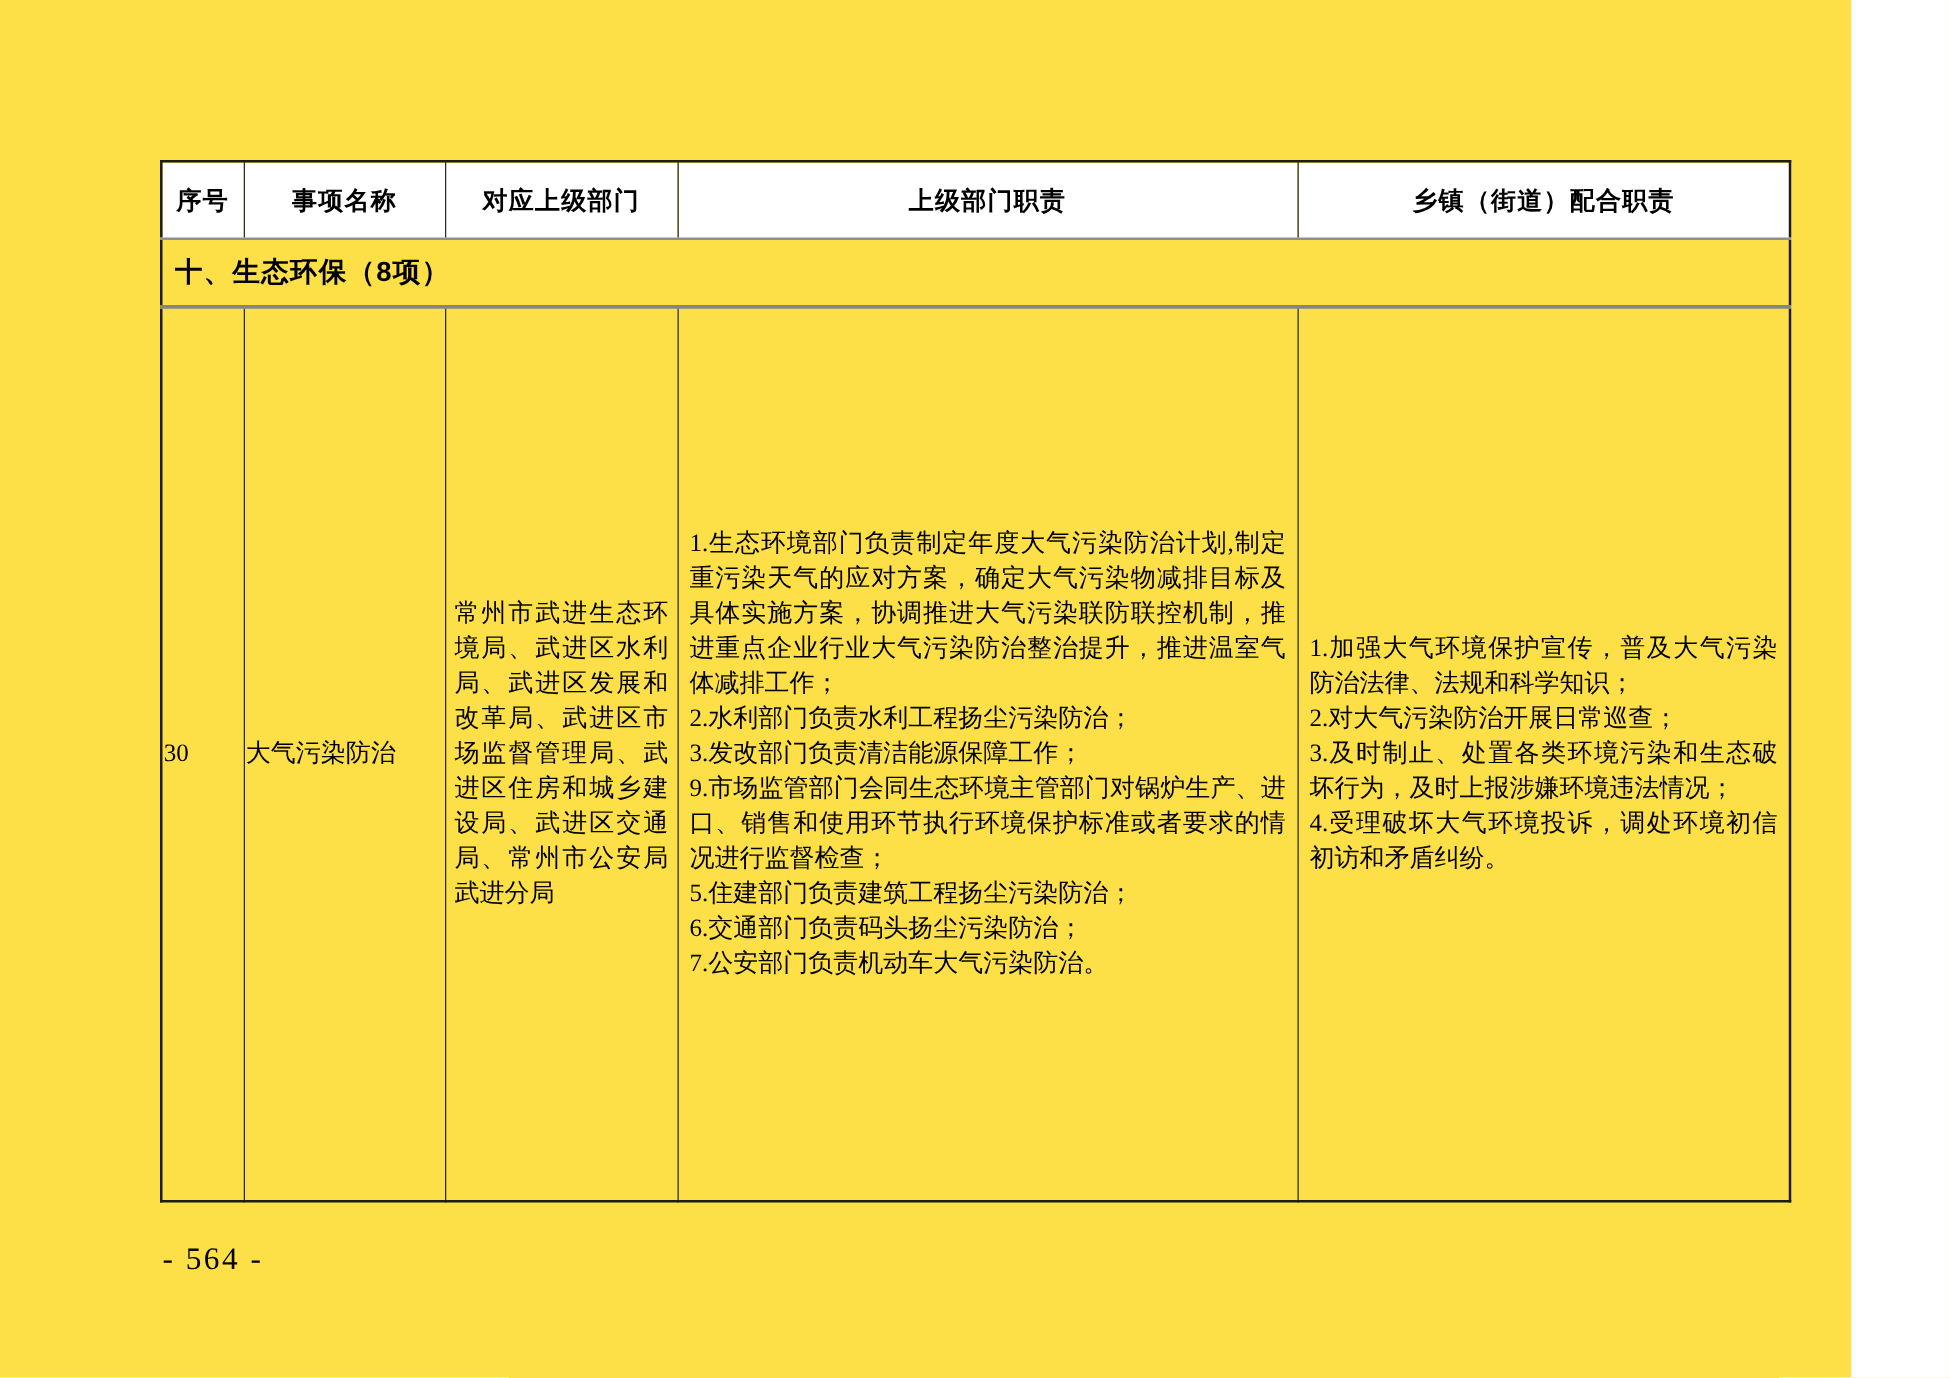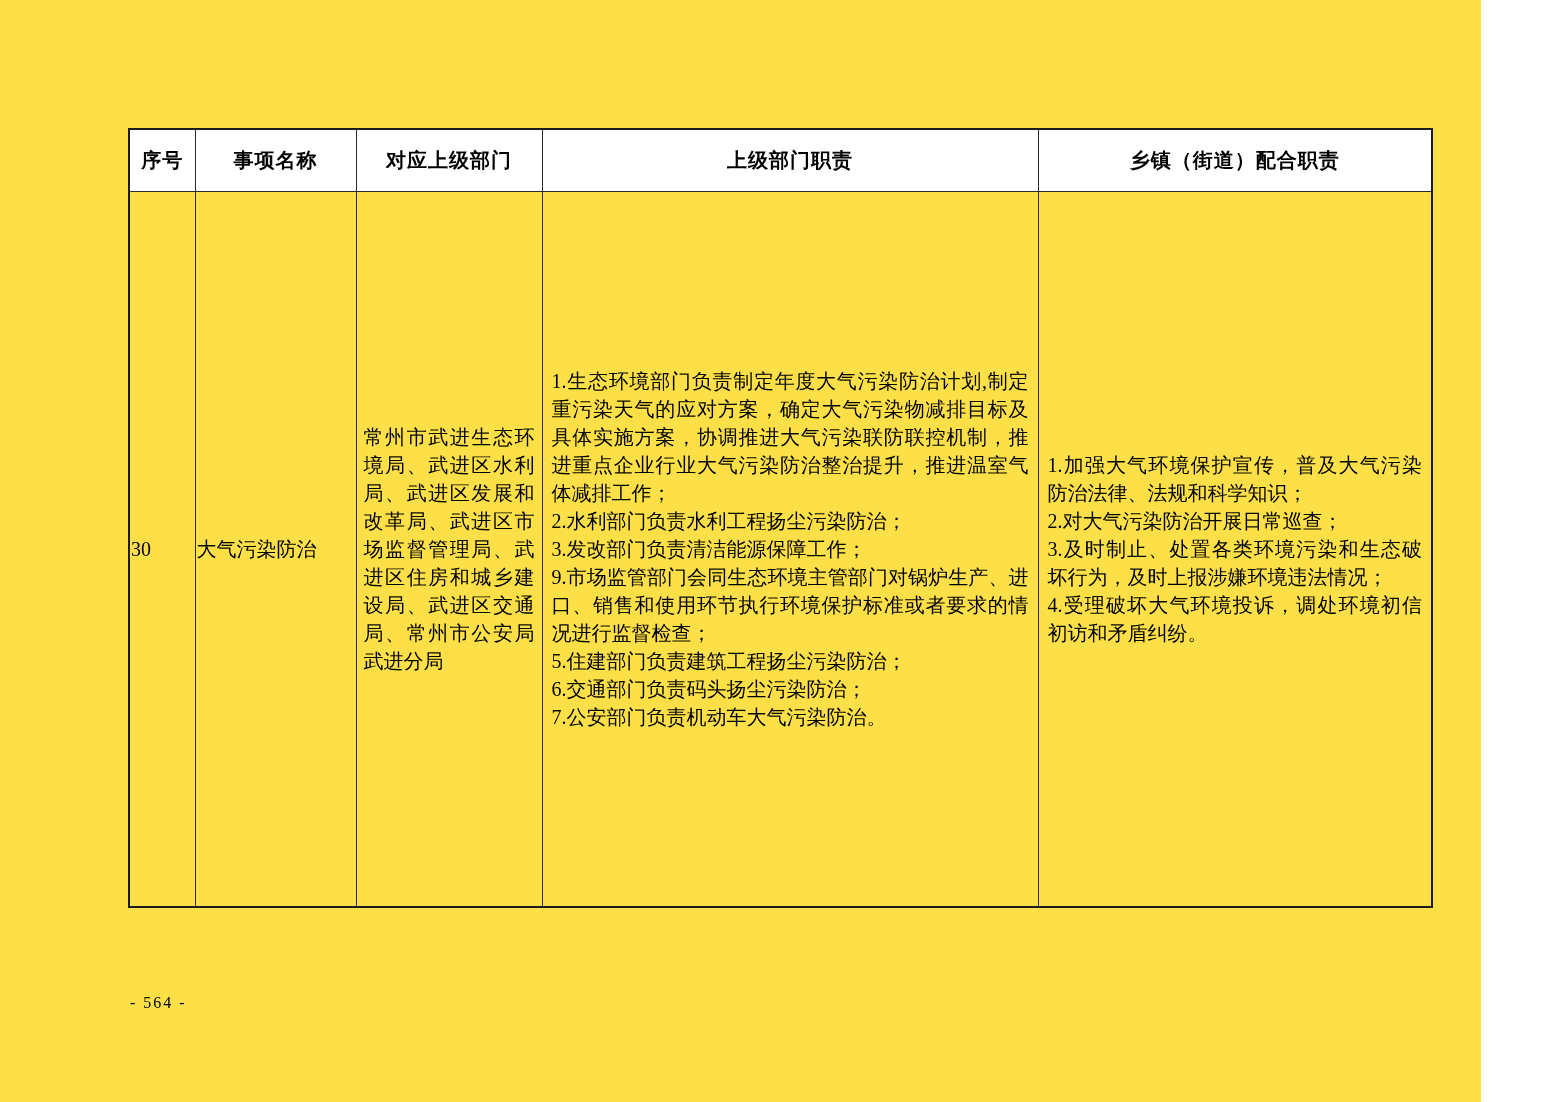--- a/index.html
+++ b/index.html
@@ -84,21 +84,21 @@
     text-align-last: left;
     margin: 0;
   }
 
   
   .page-number {
     position: absolute;
     left: 130px;
     top: 994px;
     font-family: "Liberation Serif", "DejaVu Serif", serif;
-    font-size: 16px;
+    font-size: 25px;
     letter-spacing: 2px;
     color: #000000;
   }
 </style>
 </head>
 <body>
 
 <div class="page">
 
   <table class="doc-table">
@@ -112,20 +112,23 @@
 
     <tbody>
         <tr class="header-row">
       <th>序号</th>
       <th>事项名称</th>
       <th>对应上级部门</th>
       <th>上级部门职责</th>
       <th>乡镇（街道）配合职责</th>
     </tr>
 
+    <tr class="section-row">
+      <td colspan="5">十、生态环保（8项）</td>
+    </tr>
 
     <tr class="data-row">
       <td class="cell-center">30</td>
       <td class="cell-center">大气污染防治</td>
       <td class="cell-depts">
         <div class="jtext">常州市武进生态环境局、武进区水利局、武进区发展和改革局、武进区市场监督管理局、武进区住房和城乡建设局、武进区交通局、常州市公安局武进分局</div>
       </td>
       <td class="cell-duties">
         <div>
               <div class="duty-line">1.生态环境部门负责制定年度大气污染防治计划,制定重污染天气的应对方案，确定大气污染物减排目标及具体实施方案，协调推进大气污染联防联控机制，推进重点企业行业大气污染防治整治提升，推进温室气体减排工作；</div>

